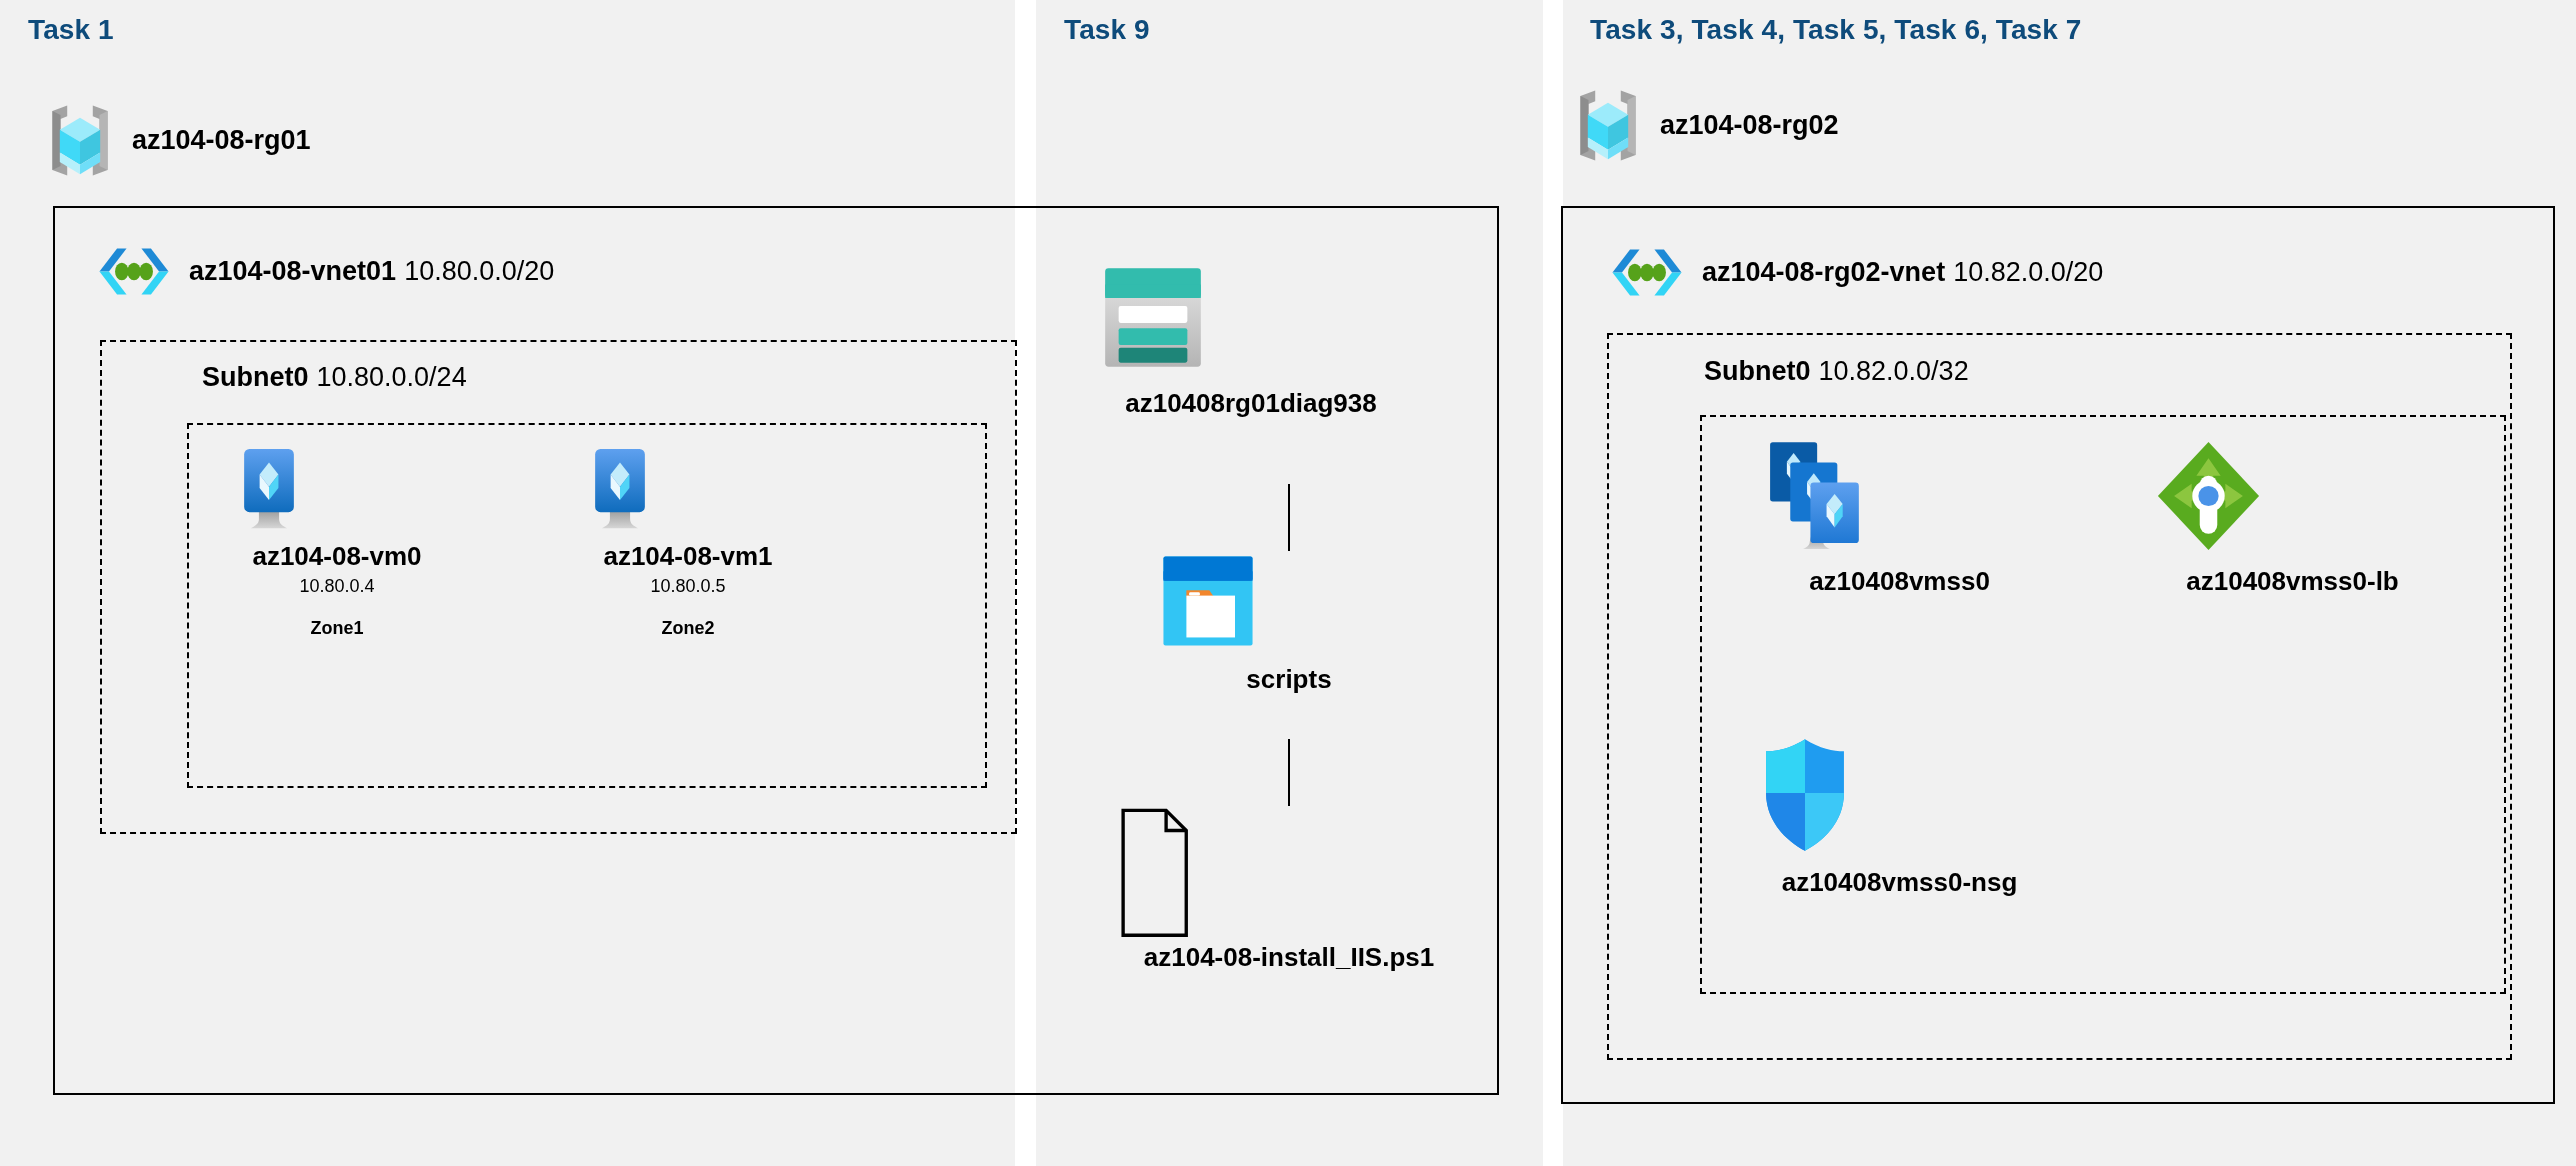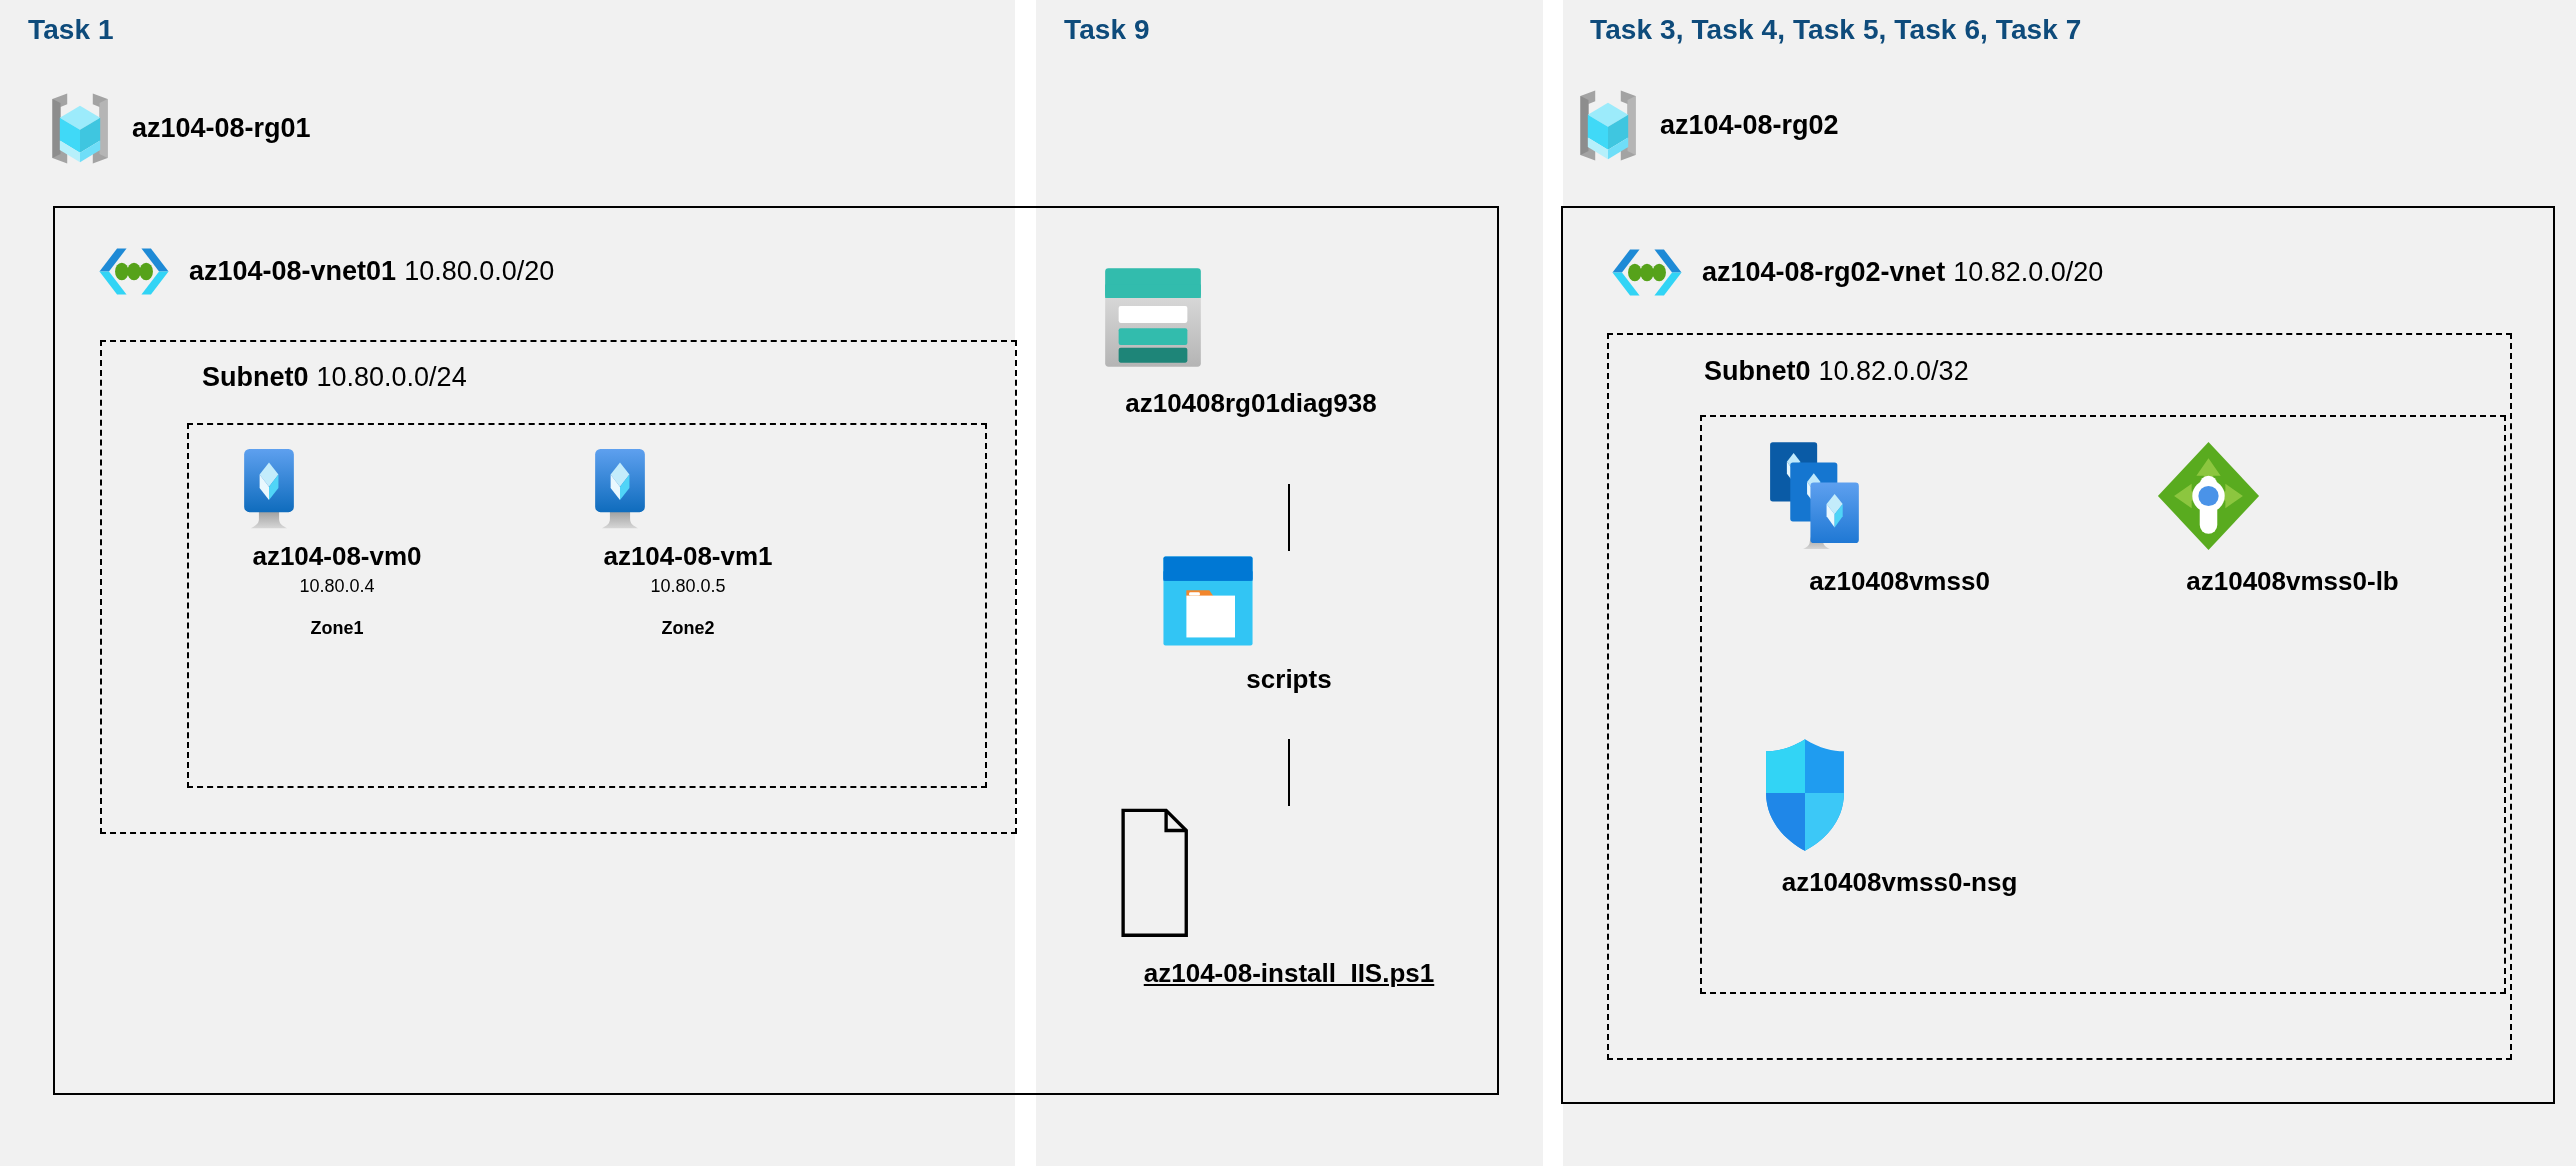--- a/index.html
+++ b/index.html
@@ -59,21 +59,21 @@
 <div id="canvas">
 
   <div class="panel" id="panel-task1"></div>
   <div class="panel" id="panel-task2"></div>
   <div class="panel" id="panel-task3"></div>
 
   <div class="task-label" style="left:28px;top:13.5px;">Task 1</div>
   <div class="task-label" style="left:1064px;top:13.5px;">Task 9</div>
   <div class="task-label" style="left:1590px;top:13.5px;">Task 3, Task 4, Task 5, Task 6, Task 7</div>
 
-  <div class="hdr" style="left:43px;top:88px;text-align:right;">
+  <div class="hdr" style="left:43px;top:100px;text-align:right;">
     <span>
       <svg width="74" height="81" viewBox="0 0 110 120">
 
         <polygon points="14,16 36,8 36,24 26,28 26,92 36,96 36,112 14,104" fill="#a3a3a3"></polygon>
         <polygon points="14,16 26,22 26,98 14,104" fill="#8d8d8d"></polygon>
 
         <polygon points="96,16 74,8 74,24 84,28 84,92 74,96 74,112 96,104" fill="#a3a3a3"></polygon>
         <polygon points="96,16 84,22 84,98 96,104" fill="#b5b5b5"></polygon>
 
         <polygon points="55,26 85,44 55,62 25,44" fill="#9cebfb"></polygon>
@@ -198,21 +198,21 @@
 
   <div class="connector" style="left:1288px;top:739px;height:67px;"></div>
 
   <div class="node" style="left:1107px;top:806px;width:364px;">
     <span>
       <svg width="90" height="135" viewBox="0 0 134 200">
         <path d="M24 6 H88 L118 36 V192 H24 Z" fill="#f1f1f1" stroke="#000000" stroke-width="5" stroke-linejoin="miter"></path>
         <path d="M88 6 V36 H118" fill="none" stroke="#000000" stroke-width="5"></path>
       </svg>
     </span>
-    <div class="nlabel" style="margin-top:16px;text-decoration:underline;">az104-08-install_IIS.ps1</div>
+    <div class="nlabel" style="margin-top:0;">az104-08-install_IIS.ps1</div>
   </div>
 
   <div class="hdr" style="left:1571px;top:85px;">
     <span>
       <svg width="74" height="81" viewBox="0 0 110 120">
         <polygon points="14,16 36,8 36,24 26,28 26,92 36,96 36,112 14,104" fill="#a3a3a3"></polygon>
         <polygon points="14,16 26,22 26,98 14,104" fill="#8d8d8d"></polygon>
         <polygon points="96,16 74,8 74,24 84,28 84,92 74,96 74,112 96,104" fill="#a3a3a3"></polygon>
         <polygon points="96,16 84,22 84,98 96,104" fill="#b5b5b5"></polygon>
         <polygon points="55,26 85,44 55,62 25,44" fill="#9cebfb"></polygon>

